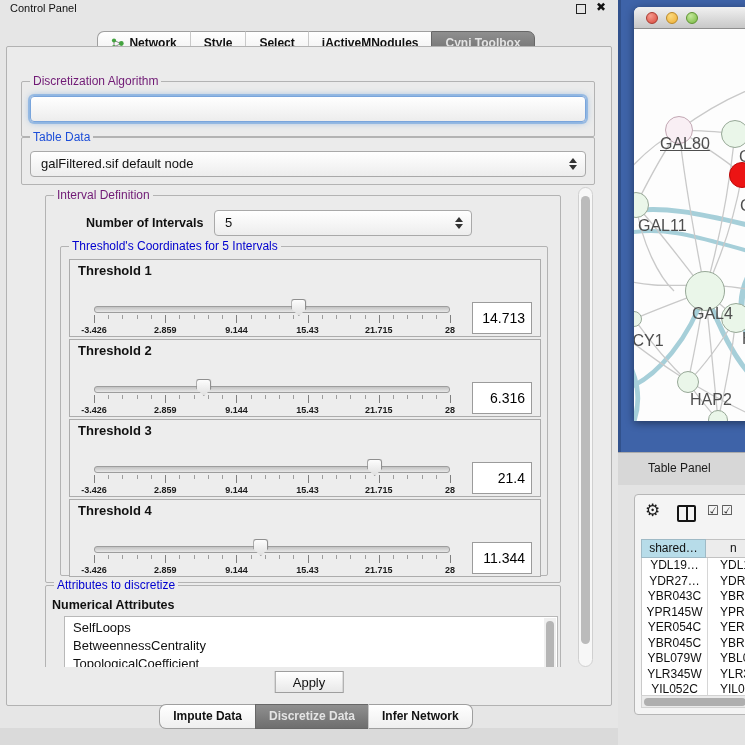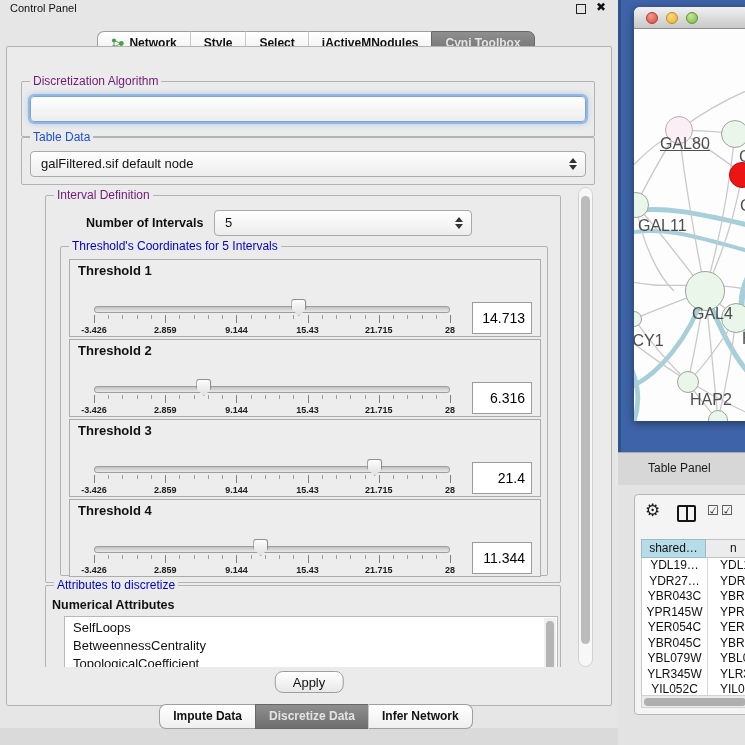--- a/index.html
+++ b/index.html
@@ -61,21 +61,21 @@
   .tick-labels{position:absolute;left:0;right:0;top:25px;height:11px;}
   .tick-labels span{position:absolute;transform:translateX(-50%);font-size:9px;font-weight:bold;color:#1A1A1A;white-space:nowrap;}
   .thr-val{position:absolute;right:8px;top:42px;width:52px;height:30px;background:#FFF;border:1px solid #9B9B9B;font-size:14px;text-align:right;line-height:30px;padding-right:6px;color:#000;}
 
   .attr-list{position:absolute;left:18px;top:30px;width:492px;height:116px;background:#FFFFFF;border:1px solid #B8B8B8;}
   .attr-list .rows{position:absolute;left:0;top:2px;right:14px;}
   .attr-item{height:18px;line-height:18px;padding-left:8px;font-size:13px;color:#111;white-space:nowrap;}
   .attr-scroll{position:absolute;right:1px;top:1px;width:12px;bottom:1px;background:#F0F0F0;}
   .attr-scroll .vthumb{position:absolute;left:2px;top:3px;width:8px;height:90px;background:#B5B5B5;border-radius:4px;}
 
-  .apply-btn{position:absolute;left:50%;top:624px;transform:translateX(-50%);height:22px;line-height:22px;padding:0 17px;font-size:13px;color:#111;background:linear-gradient(#FFFFFF,#E8E8E8);border:1px solid #9E9E9E;border-radius:8px;white-space:nowrap;}
+  .apply-btn{position:absolute;left:50%;top:624px;transform:translateX(-50%);height:22px;line-height:22px;padding:0 17px;font-size:13px;color:#111;background:linear-gradient(#FFFFFF,#E8E8E8);border:1px solid #9E9E9E;border-radius:0;white-space:nowrap;}
 
   
   #right-side{position:absolute;left:618px;top:0;width:127px;height:745px;background:#E3E3E3;}
   .desktop{position:absolute;left:0;top:0;width:127px;height:452px;background:#3E63A8;border-left:3px solid #31518C;box-sizing:border-box;}
   .macwin{position:absolute;left:13px;top:7px;width:120px;height:414px;background:#FDFDFD;border-radius:6px 6px 0 0;box-shadow:0 2px 9px rgba(0,0,0,.45);}
   .mactitle{position:absolute;left:0;top:0;width:100%;height:22px;background:linear-gradient(#F1F1F1,#C8C8C8);border-bottom:1px solid #8E8E8E;border-radius:6px 6px 0 0;box-sizing:border-box;}
   .light{position:absolute;top:5px;width:12px;height:12px;border-radius:50%;box-sizing:border-box;}
   .light.red{left:12px;background:radial-gradient(circle at 35% 30%,#F59A8E,#D94A3D);border:1px solid #A93A31;}
   .light.yellow{left:32px;background:radial-gradient(circle at 35% 30%,#FAD97E,#EFAF34);border:1px solid #BB8A28;}
   .light.green{left:52px;background:radial-gradient(circle at 35% 30%,#C4E89C,#77B840);border:1px solid #5E9432;}

